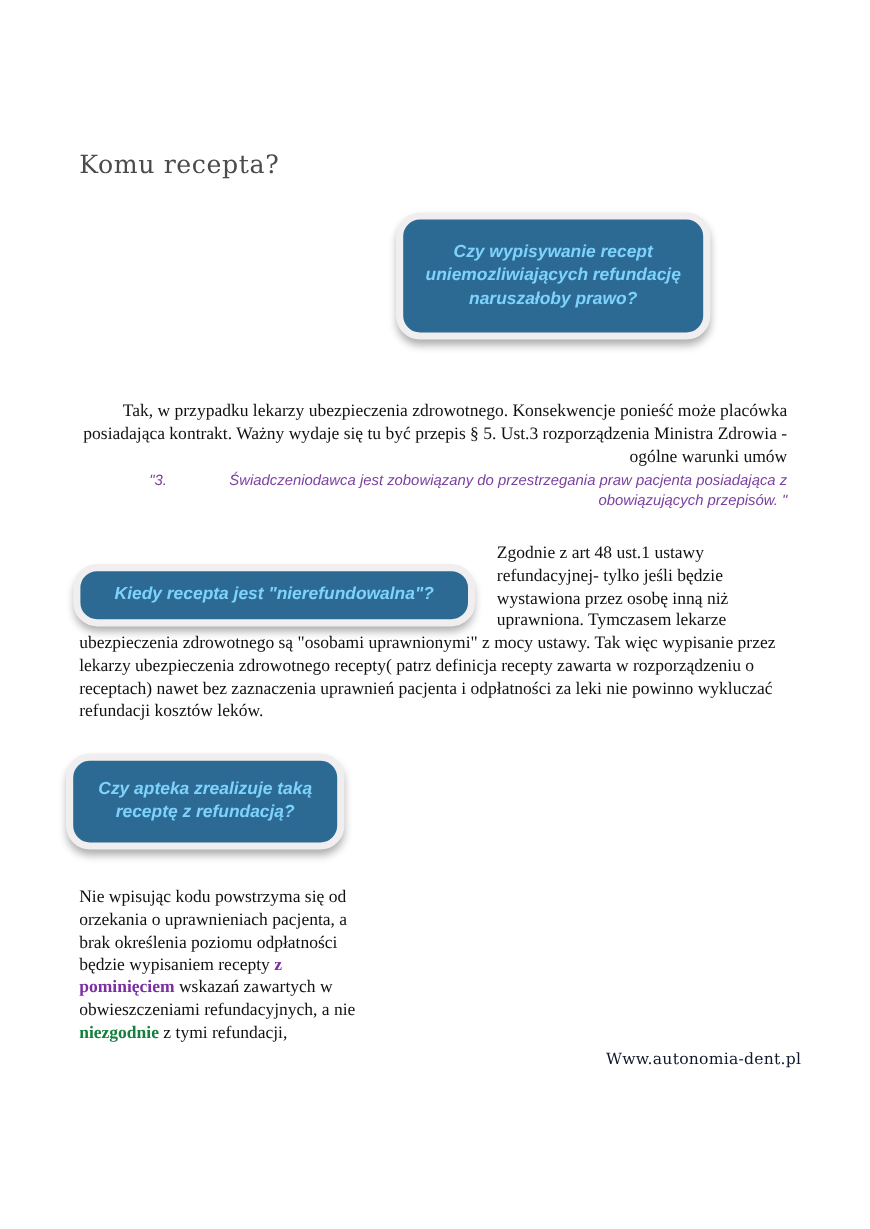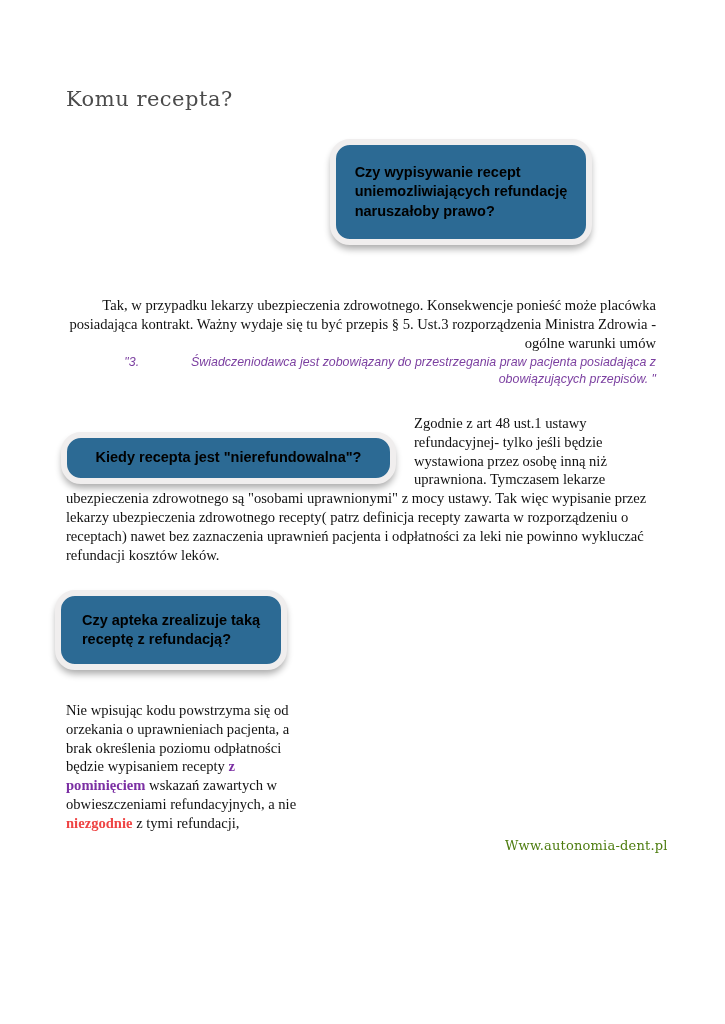--- a/index.html
+++ b/index.html
@@ -13,20 +13,21 @@
     position: relative;
     overflow: hidden;
     font-family: "Liberation Serif", serif;
     color: #000000;
   }
 
   .page {
     position: absolute;
     inset: 0;
     background: #ffffff;
+    margin-top: 38px;
   }
 
   
   .doc-title {
     position: absolute;
     left: 66px;
     top: 73px;
     font-family: "DejaVu Serif", serif;
     font-size: 21px;
     font-weight: 400;
@@ -43,22 +44,24 @@
     border: 6px solid #f0eeee;
     border-radius: 20px;
     box-shadow: 0 5px 7px -1px rgba(0,0,0,0.33);
     display: flex;
     align-items: center;
     justify-content: center;
     padding: 6px 14px;
   }
   .callout-text {
     font-family: "Liberation Sans", sans-serif;
+    font-style: italic;
     font-weight: 700;
-    color: #000000;
+    color: #7dd3fc;
+    text-align: center;
     line-height: 1.32;
     white-space: pre-line;
   }
 
   #callout-1 {
     left: 330px;
     top: 139px;
     width: 262px;
     height: 106px;
   }
@@ -138,33 +141,33 @@
     left: 66px;
     top: 701px;
     width: 240px;
   }
 
   .em-purple {
     color: #7b2fa3;
     font-weight: 700;
   }
   .em-red {
-    color: #ef4444;
+    color: #15803d;
     font-weight: 700;
     text-align: center;
   }
 
   
   .footer-url {
     position: absolute;
     left: 505px;
     top: 838px;
     font-family: "DejaVu Serif", serif;
     font-size: 13px;
-    color: #4d7c0f;
+    color: #0f172a;
     letter-spacing: 0.2px;
     white-space: nowrap;
   }
 </style>
 </head>
 <body>
 
 <div class="page">
 
   <h1 class="doc-title">Komu recepta?</h1>

